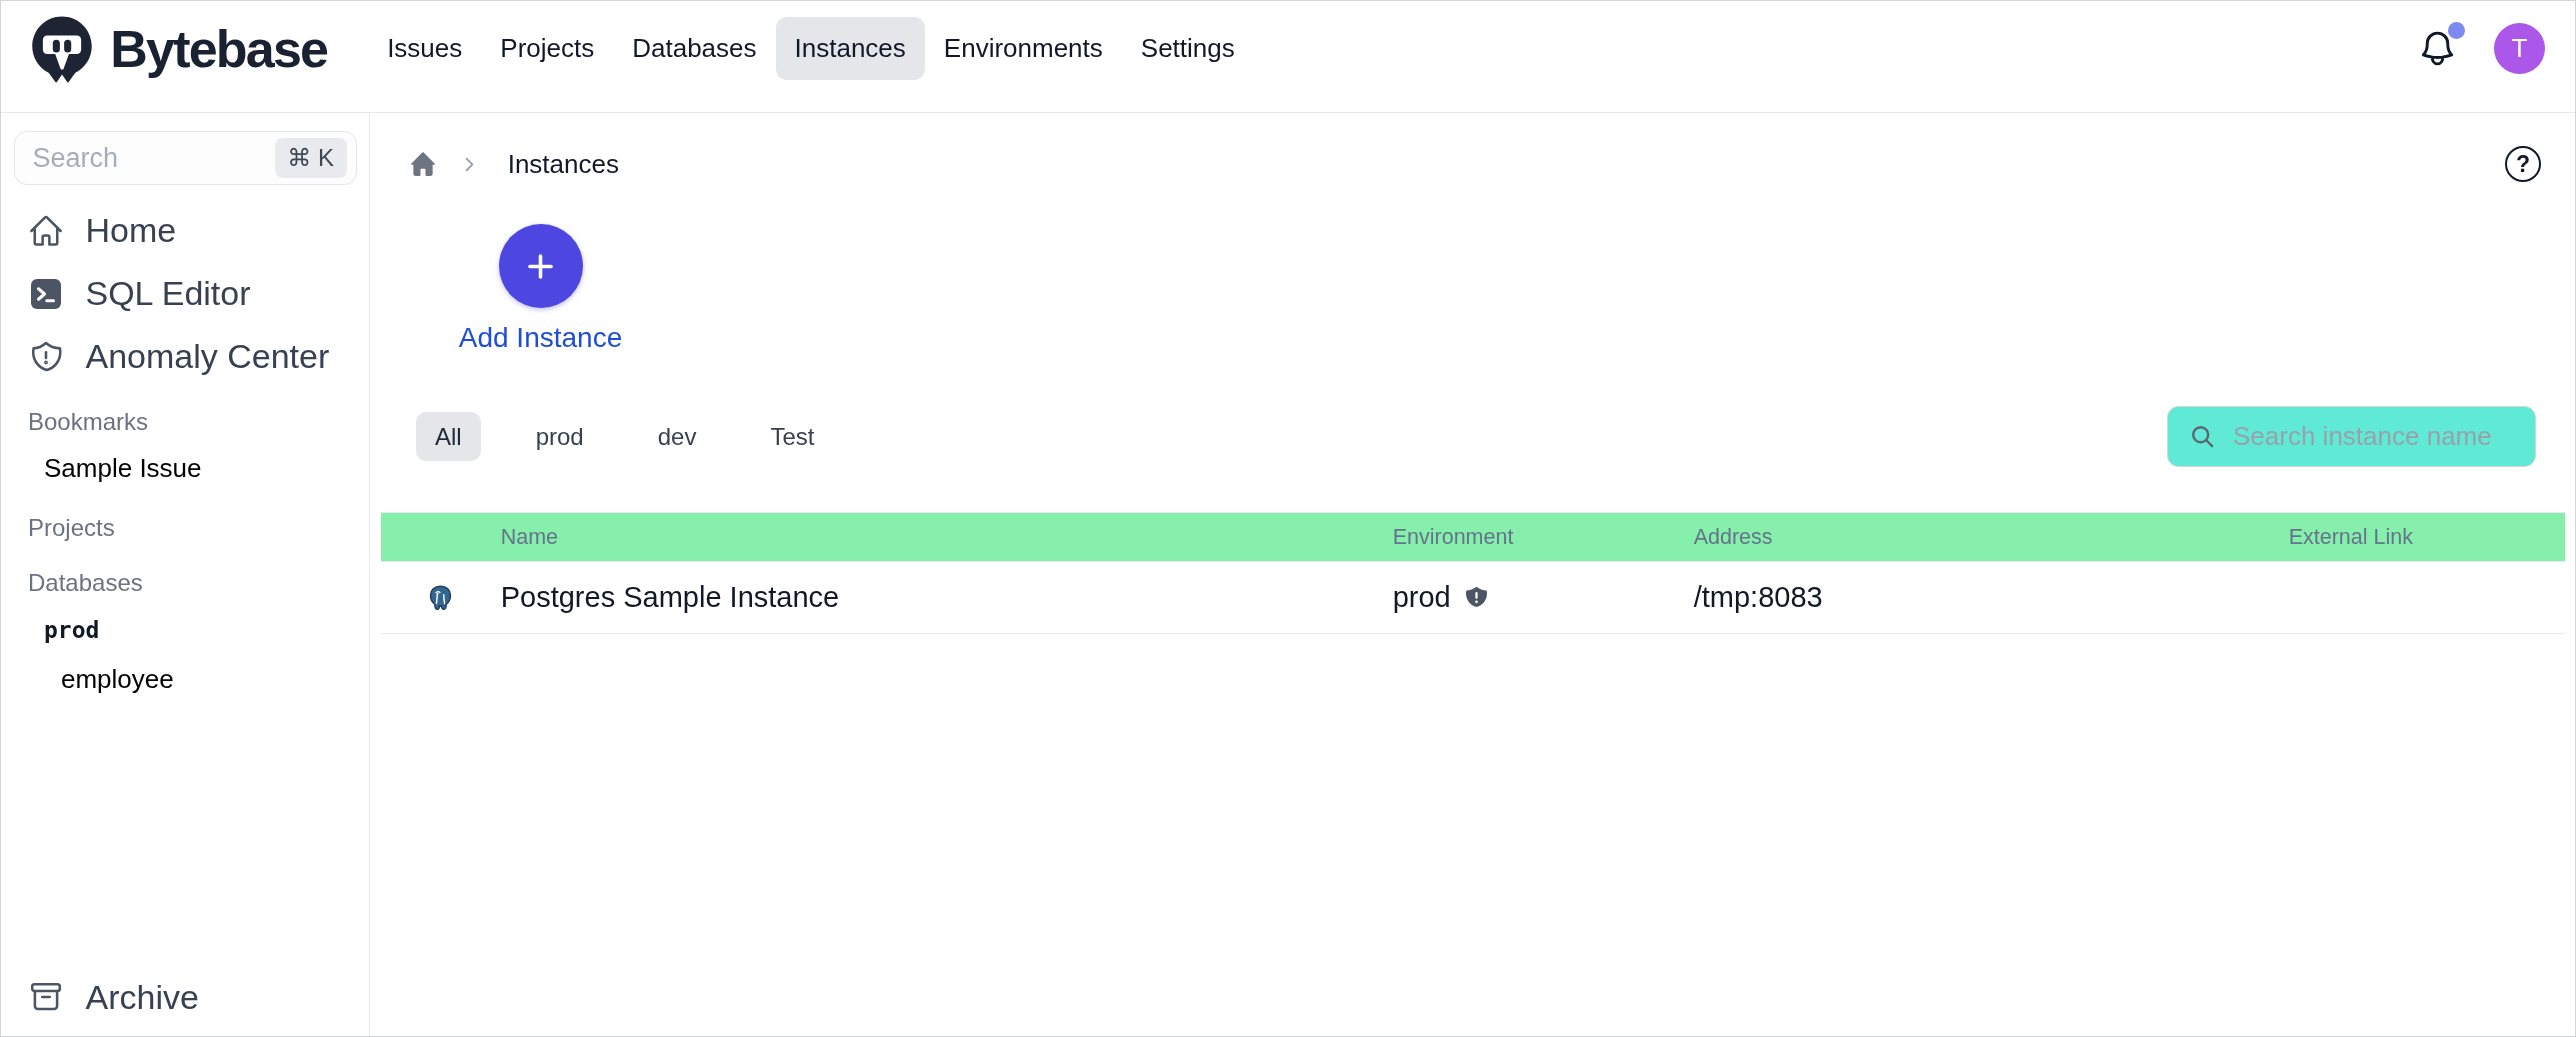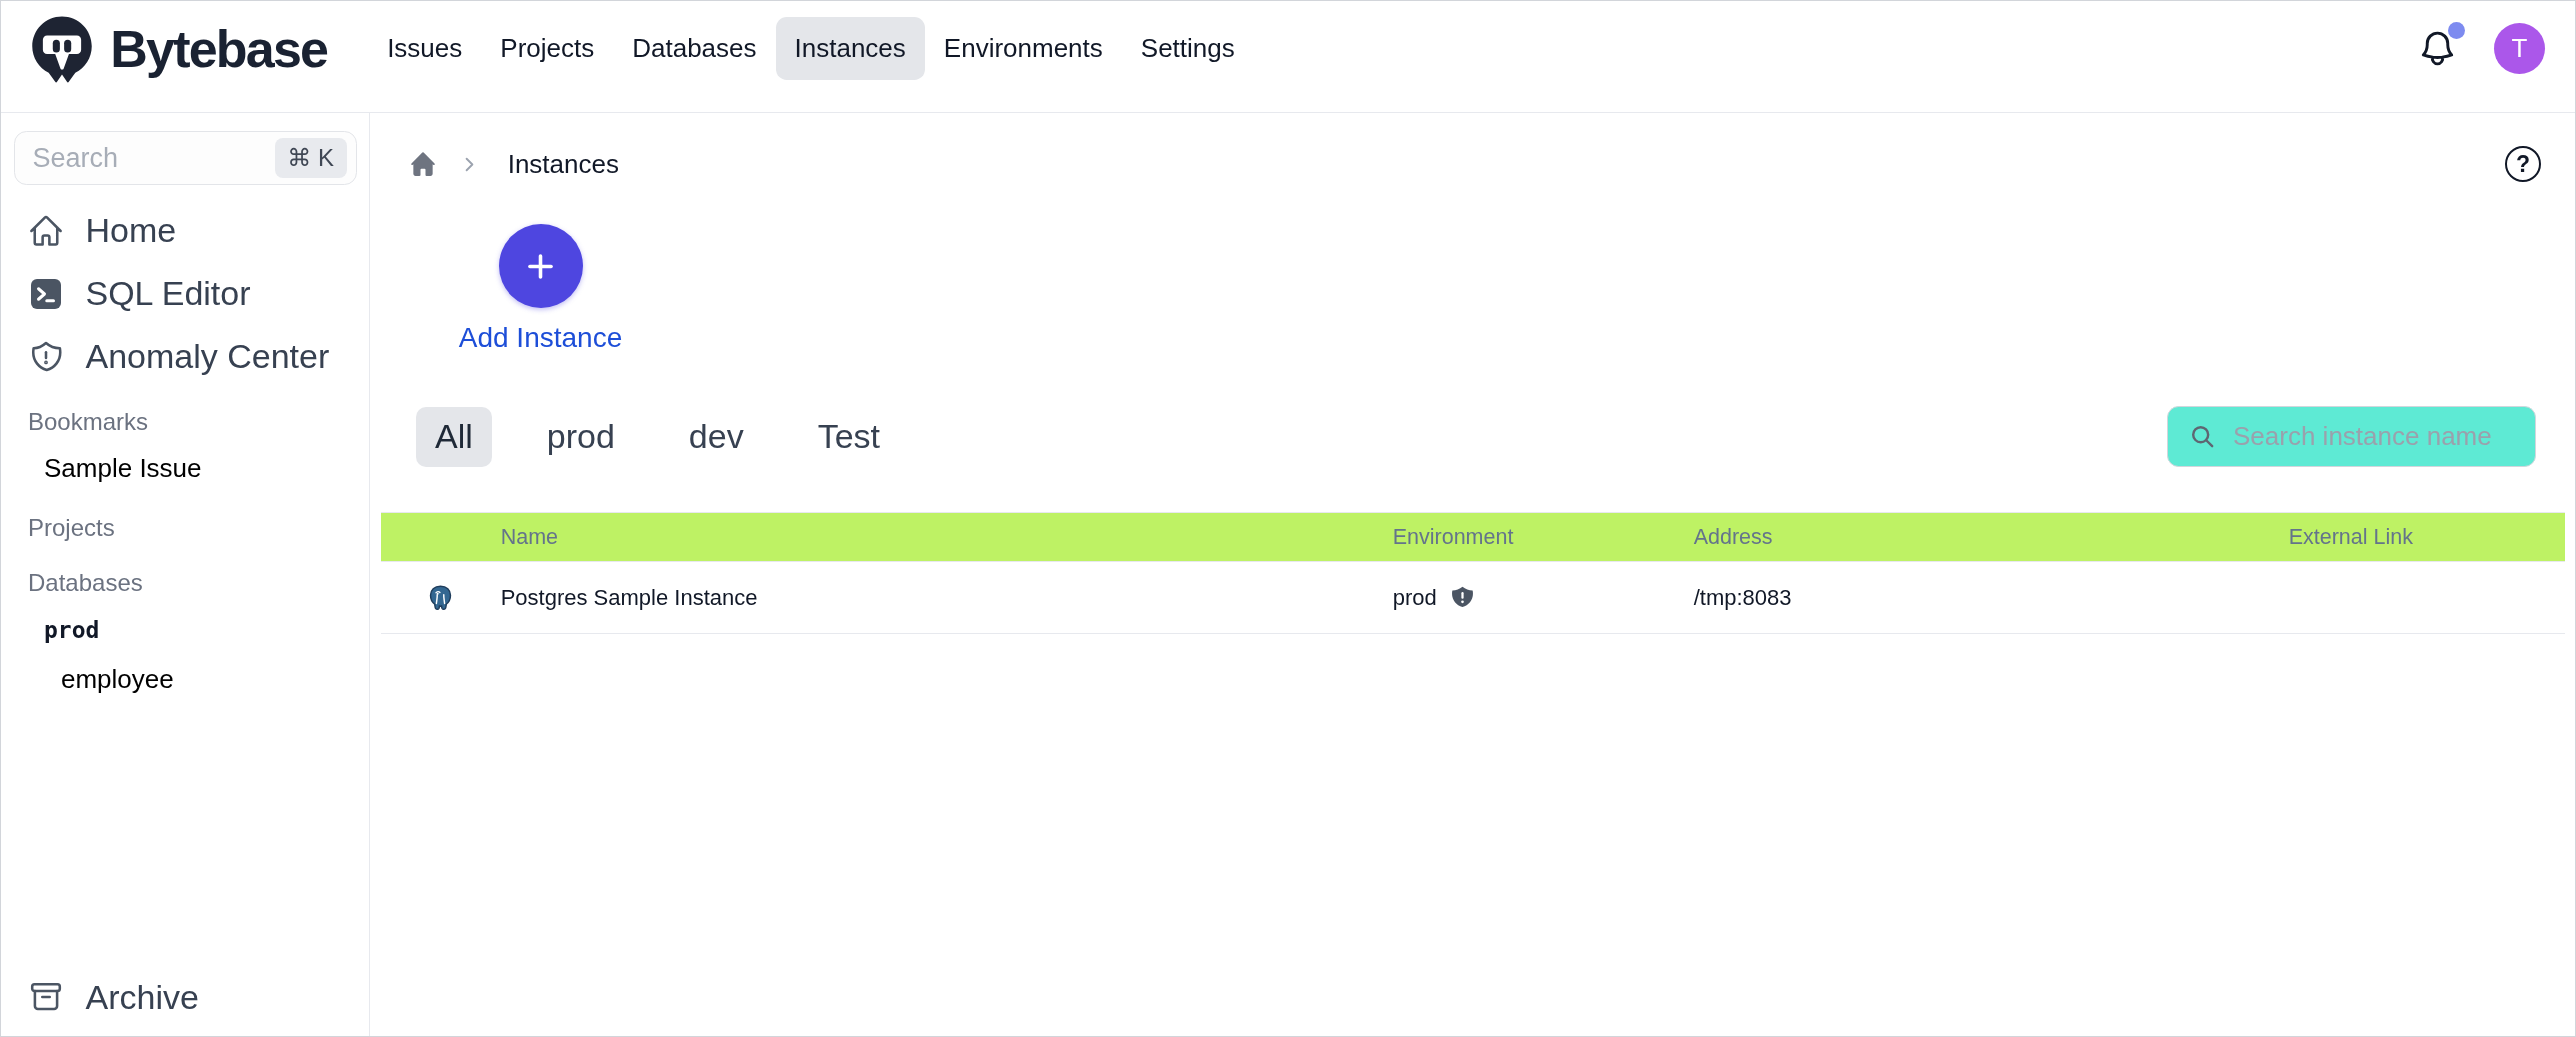--- a/index.html
+++ b/index.html
@@ -126,21 +126,21 @@
     display: flex; align-items: center; justify-content: center;
     box-shadow: 0 1.8px 5.4px rgba(78,70,224,0.35);
   }
   .add-label { margin-top: 14.3px; font-size: 28px; color: #1d4ed8; white-space: nowrap; }
 
   .tabs-row {
     margin: 52px 39px 0 46px;
     display: flex; align-items: center; gap: 36px;
   }
   .tab {
-    font-size: 34px; color: #374151;
+    font-size: 24px; color: #374151;
     padding: 10.7px 19px; border-radius: 10px; cursor: pointer;
   }
   .tab.active { background: #e4e6ea; color: #1f2937; }
   .instance-search {
     margin-left: auto; width: 369px; height: 61px;
     border: 1.8px solid #d2d6dc; border-radius: 11.6px;
     display: flex; align-items: center; padding: 0 16px 0 20px;
     background: #5eead4;
   }
   .instance-search input {
@@ -148,29 +148,29 @@
     font-size: 26px; color: #374151; flex: 1; min-width: 0; margin-left: 16px;
     font-family: inherit;
   }
   .instance-search input::placeholder { color: #9aa1ac; }
 
   
   .table { margin: 45px 10px 0 10.7px; }
   .t-head {
     display: grid; grid-template-columns: 120px 892px 301px 595px 1fr;
     height: 50px; align-items: center;
-    background: #bef264;
+    background: #86efac;
     border-top: 1.8px solid #e7e9ee; border-bottom: 1.8px solid #e7e9ee;
     font-size: 21.5px; color: #64748b; font-weight: 500;
   }
   .t-row {
     display: grid; grid-template-columns: 120px 892px 301px 595px 1fr;
     height: 72px; align-items: center;
     border-bottom: 1.8px solid #e7e9ee;
-    font-size: 22px; color: #111827; cursor: pointer;
+    font-size: 29px; color: #111827; cursor: pointer;
   }
   .cell-engine { display: flex; justify-content: center; }
   .cell-env { display: flex; align-items: center; gap: 12.5px; }
 </style>
 </head>
 <body>
 
 <div class="app">
 
   <header class="topnav">

